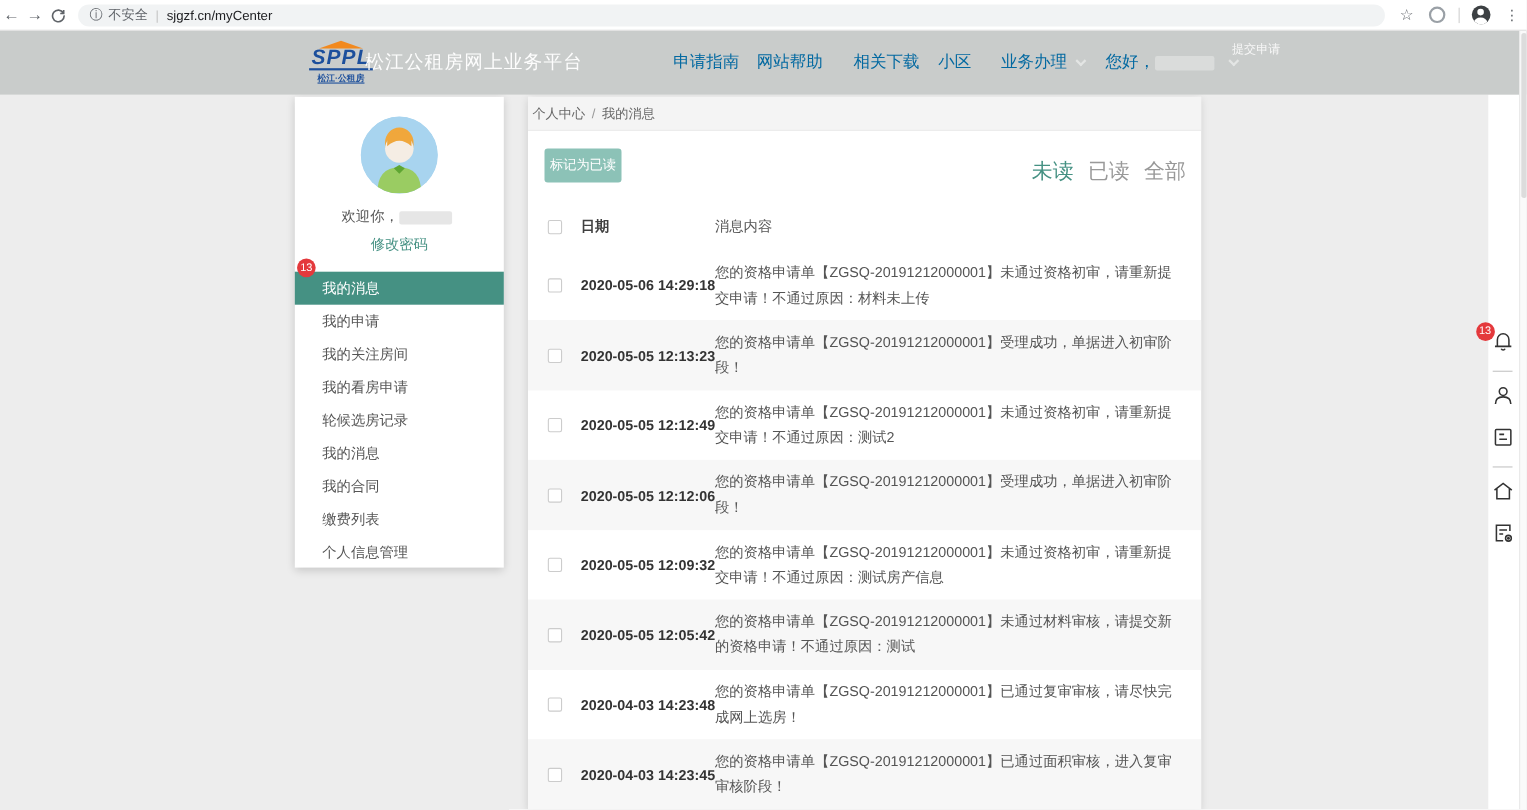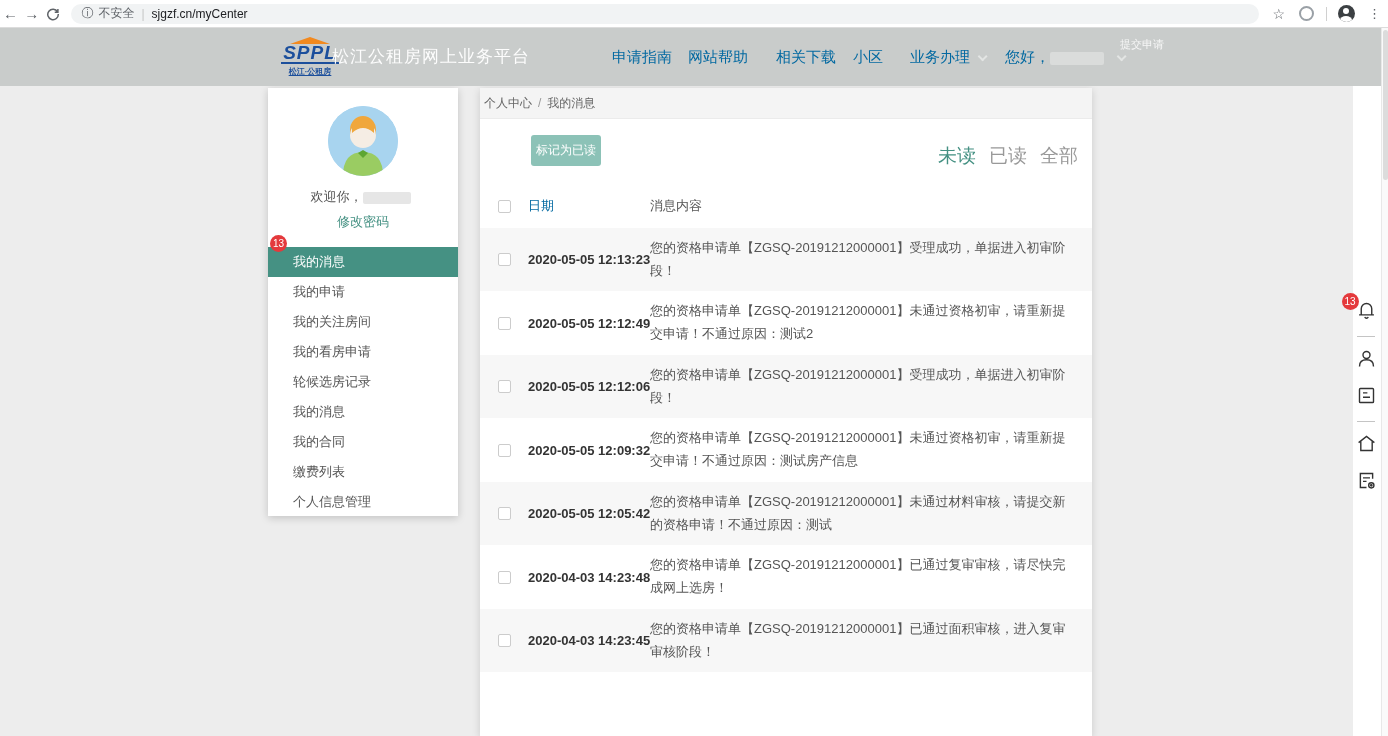--- a/index.html
+++ b/index.html
@@ -62,37 +62,37 @@
   .menu-badge { position:absolute; left:2px; top:-12px; min-width:17px; height:17px; border-radius:9px;
     background:#e4393c; color:#fff; font-size:10px; line-height:17px; text-align:center; padding:0 2px; z-index:5; }
   .menu-anchor { position:relative; }
 
   
   .main-card { position:absolute; left:480px; top:2px; width:612px; height:648px; background:#fff;
     box-shadow:0 2px 8px rgba(0,0,0,.15); overflow:hidden; }
   .breadcrumb { height:31px; line-height:31px; background:#f4f4f4; border-bottom:1px solid #ebebeb;
     padding-left:4px; font-size:12px; color:#666; }
   .breadcrumb .sep { margin:0 6px; color:#999; }
-  .actions-row { position:relative; height:66px;margin-left:36px; }
+  .actions-row { position:relative; height:66px; }
   .btn-mark-read { position:absolute; left:15px; top:16px; width:70px; height:31px; background:#8cc2b7;
     border:none; border-radius:3px; color:#fff; font-size:12px; cursor:pointer;
     font-family:"Liberation Sans","DejaVu Sans",sans-serif; }
   .tabs { position:absolute; right:14px; top:24px; font-size:19px; }
   .tabs a { color:#999; text-decoration:none; margin-left:13px; cursor:pointer; }
   .tabs a.active { color:#459183; }
 
   .msg-table { width:100%; font-size:13px; }
   .trow { display:flex; align-items:center; padding:9px 0; }
   .trow.head { color:#666; padding:10px 0; }
   .trow.alt { background:#f7f7f7; }
   .cell-check { width:48px; display:flex; justify-content:center; flex:0 0 48px; }
   .checkbox { width:13px; height:13px; border:1px solid #ccc; background:#fff; border-radius:2px;
     display:inline-block; cursor:pointer; }
   .cell-date { width:122px; flex:0 0 122px; font-weight:bold; color:#333; white-space:nowrap; }
-  .trow.head .cell-date { font-weight:normal; color:#0369a1; }
+  .trow.head .cell-date { font-weight:bold; color:#404040; }
   .cell-msg { flex:1; padding-right:18px; color:#555; line-height:1.75; white-space:pre-line; font-weight:500; }
   .trow.head .cell-msg { font-weight:normal; }
 
   
   .float-strip { position:absolute; right:7px; top:0; width:28px; height:650px; background:#fff; }
   .float-tools { position:absolute; right:7px; top:208px; width:30px; display:flex; flex-direction:column;
     align-items:center; }
   .ft-icon { margin:6px 0; cursor:pointer; position:relative; }
   .ft-div { width:18px; height:1px; background:#c4c4c4; margin:5px 0; }
   .bell-badge { position:absolute; left:-14px; top:-7px; min-width:17px; height:17px; border-radius:9px;
@@ -193,20 +193,27 @@
       </div>
       <div class="msg-table">
         <div class="trow head">
           <div class="cell-check">
               <span class="checkbox"></span>
             </div>
           <div class="cell-date">日期</div>
           <div class="cell-msg">消息内容</div>
         </div>
         <div id="rows-container">
+            <div class="trow">
+              <div class="cell-check">
+                <span class="checkbox"></span>
+              </div>
+              <div class="cell-date">2020-05-06 14:29:18</div>
+              <div class="cell-msg">您的资格申请单【ZGSQ-20191212000001】未通过资格初审，请重新提交申请！不通过原因：材料未上传</div>
+            </div>
             <div class="trow alt">
               <div class="cell-check">
                 <span class="checkbox"></span>
               </div>
               <div class="cell-date">2020-05-05 12:13:23</div>
               <div class="cell-msg">您的资格申请单【ZGSQ-20191212000001】受理成功，单据进入初审阶段！</div>
             </div>
             <div class="trow">
               <div class="cell-check">
                 <span class="checkbox"></span>

